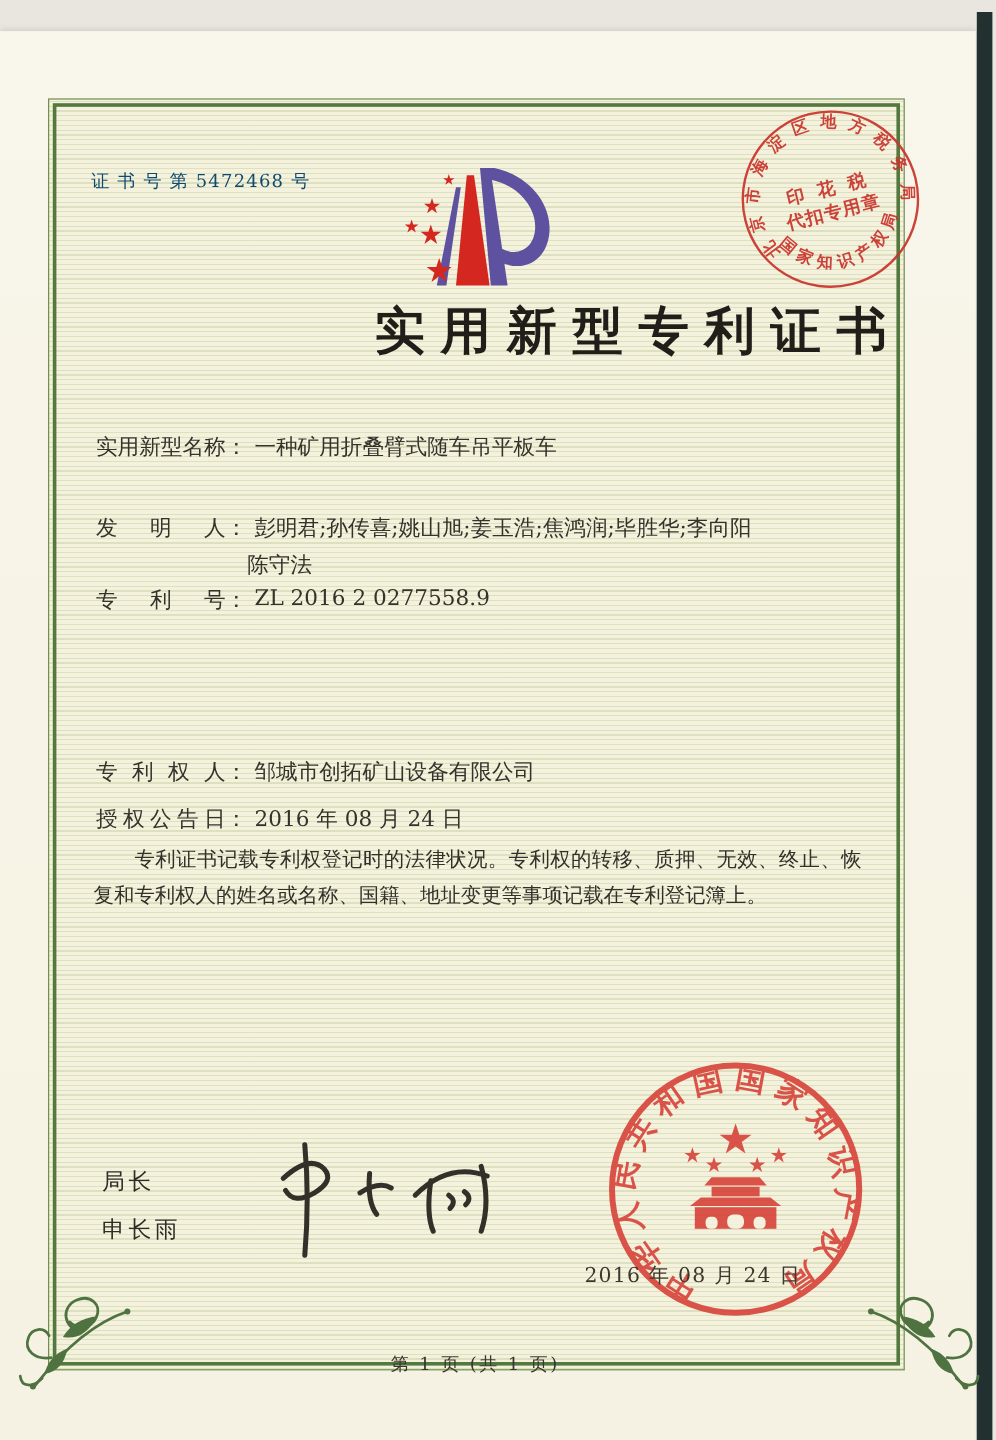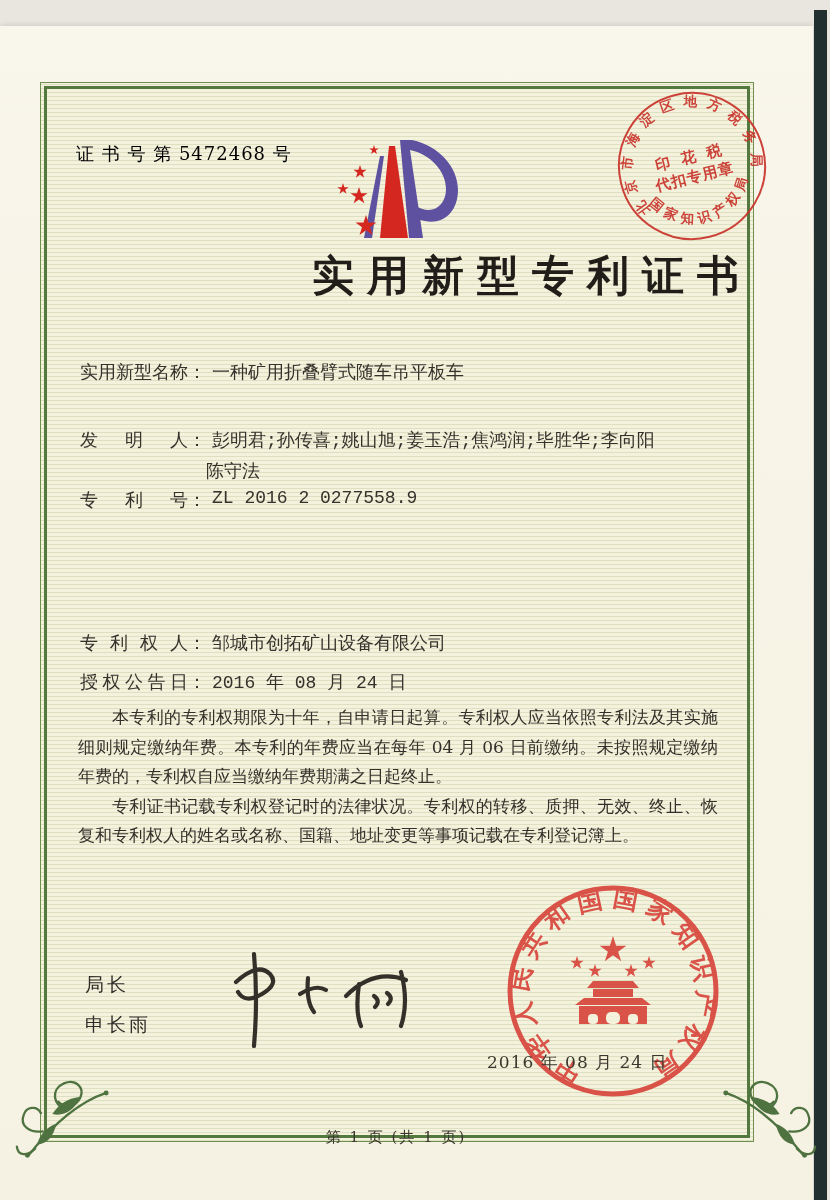--- a/index.html
+++ b/index.html
@@ -29,32 +29,32 @@
       #f4f1dc;
   }
   .frame::before{
     content:"";position:absolute;inset:3px;border:3px solid #54793f;pointer-events:none;
   }
   .ornament{position:absolute;width:96px;height:96px;z-index:5;}
   .ornament.bl{left:14px;top:1068px;}
   .ornament.br{left:722px;top:1068px;transform:scaleX(-1);}
   
   .cert-no{
-    position:absolute;left:76px;top:142px;font-size:18px;color:#000000;letter-spacing:1px;
+    position:absolute;left:76px;top:142px;font-size:15px;color:#0c4a6e;letter-spacing:1px;
   }
   .logo{position:absolute;left:330px;top:134px;width:142px;height:118px;}
   .tax-stamp{position:absolute;left:612px;top:86px;width:160px;height:160px;transform:rotate(-14deg);opacity:.92;}
   .title{
     position:absolute;left:40px;top:248px;width:712px;text-align:right;
     font-size:42px;font-weight:700;color:#211e1a;letter-spacing:13px;text-indent:13px;
   }
   .field{position:absolute;left:80px;font-size:18px;color:#35312b;width:640px;}
   .flabel{display:inline-block;width:108px;text-align:justify;text-align-last:justify;vertical-align:top;}
   .fcolon{display:inline-block;vertical-align:top;}
-  .fvalue{display:inline-block;margin-left:6px;vertical-align:top;max-width:510px;font-family:Liberation Mono, monospace;}
+  .fvalue{display:inline-block;margin-left:6px;vertical-align:top;max-width:510px;}
   .fvalue2{margin-left:126px;margin-top:7px;}
   .f-name{top:360px;}
   .f-inventors{top:428px;}
   .f-patno{top:488px;font-variant-numeric:normal;}
   .f-appdate{top:549px;}
   .f-owner{top:631px;}
   .f-grant{top:670px;}
   .body-text{
     position:absolute;left:78px;top:703px;width:640px;
     font-size:17px;line-height:29.5px;color:#33302a;text-align:justify;
@@ -166,21 +166,20 @@
 
   <div class="field f-owner">
     <span class="flabel">专利权人</span><span class="fcolon">：</span><span class="fvalue">邹城市创拓矿山设备有限公司</span>
   </div>
 
   <div class="field f-grant">
     <span class="flabel">授权公告日</span><span class="fcolon">：</span><span class="fvalue">2016 年 08 月 24 日</span>
   </div>
 
   <div class="body-text">
-    <p>本专利的专利权期限为十年，自申请日起算。专利权人应当依照专利法及其实施细则规定缴纳年费。本专利的年费应当在每年 04 月 06 日前缴纳。未按照规定缴纳年费的，专利权自应当缴纳年费期满之日起终止。</p>
     <p>专利证书记载专利权登记时的法律状况。专利权的转移、质押、无效、终止、恢复和专利权人的姓名或名称、国籍、地址变更等事项记载在专利登记簿上。</p>
   </div>
 
   <div class="director t">局长</div>
   <div class="director n">申长雨</div>
 
   <svg class="signature" viewBox="0 0 230 110">
     <g fill="none" stroke="#33302a" stroke-width="4.2" stroke-linecap="round">
       <path d="M40,40 q22,-20 34,-8 q9,10 -8,20 q-17,10 -24,-2"></path>
       <path d="M58,12 q4,45 0,92"></path>

